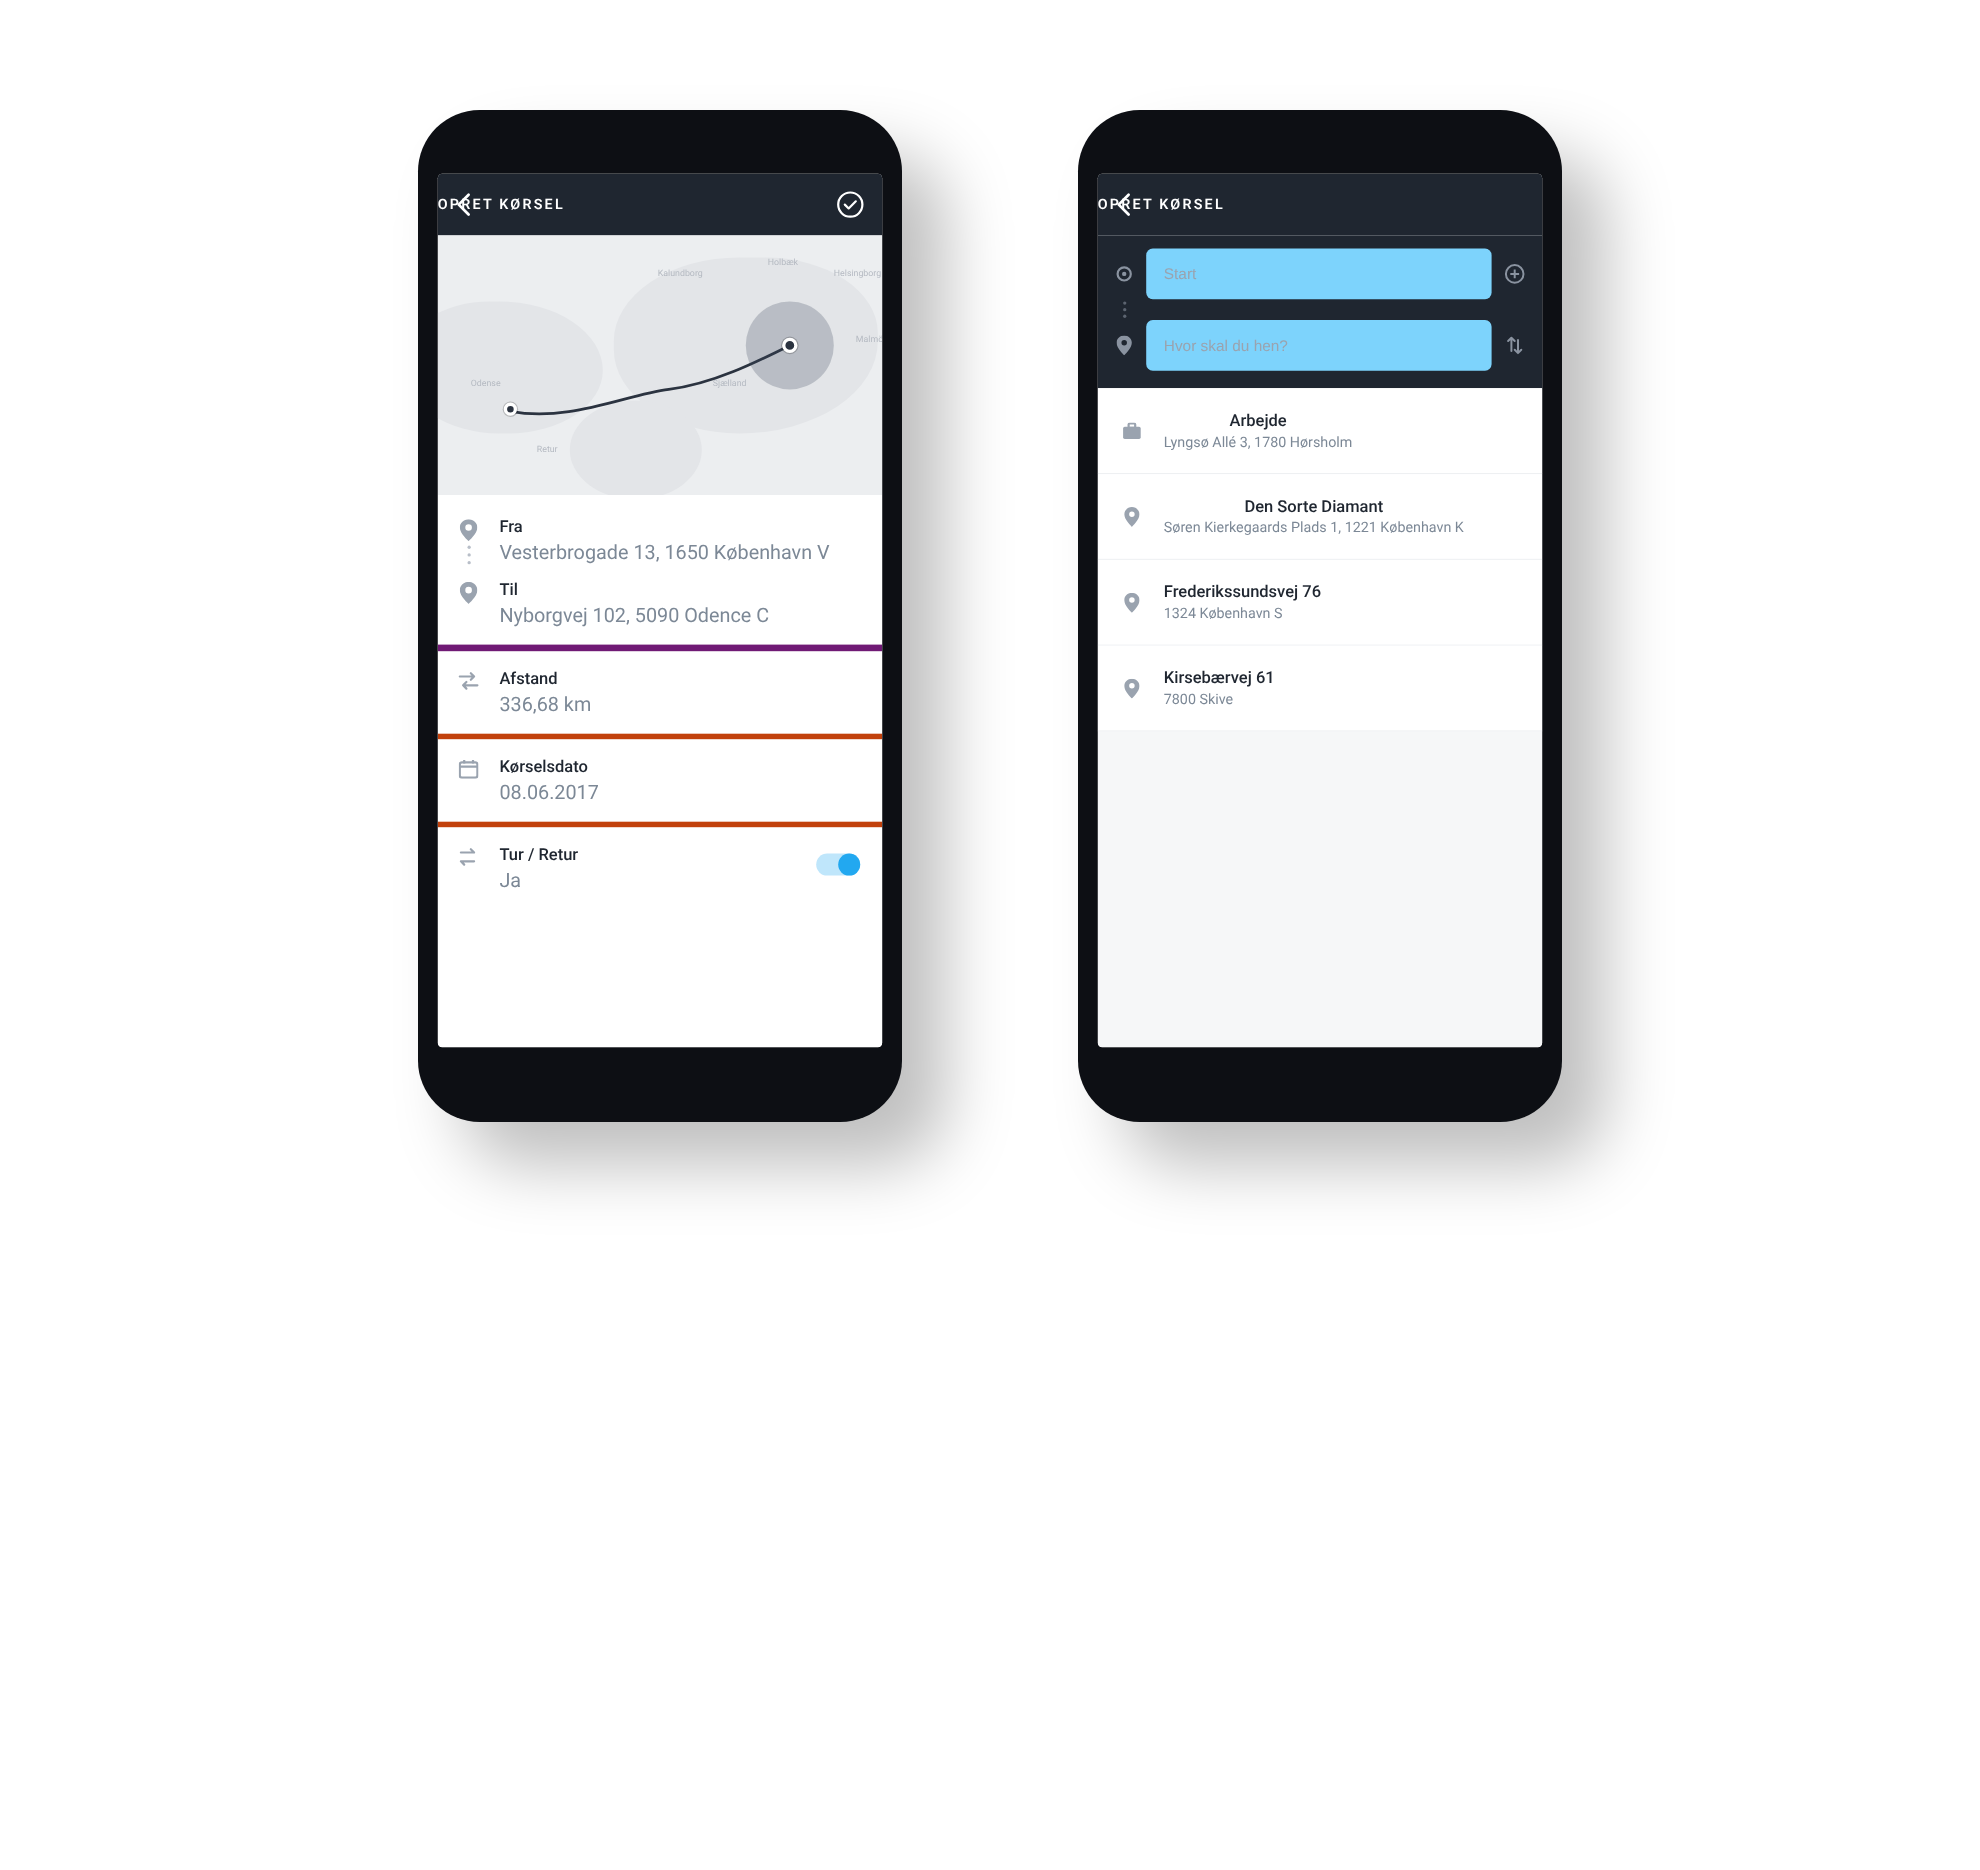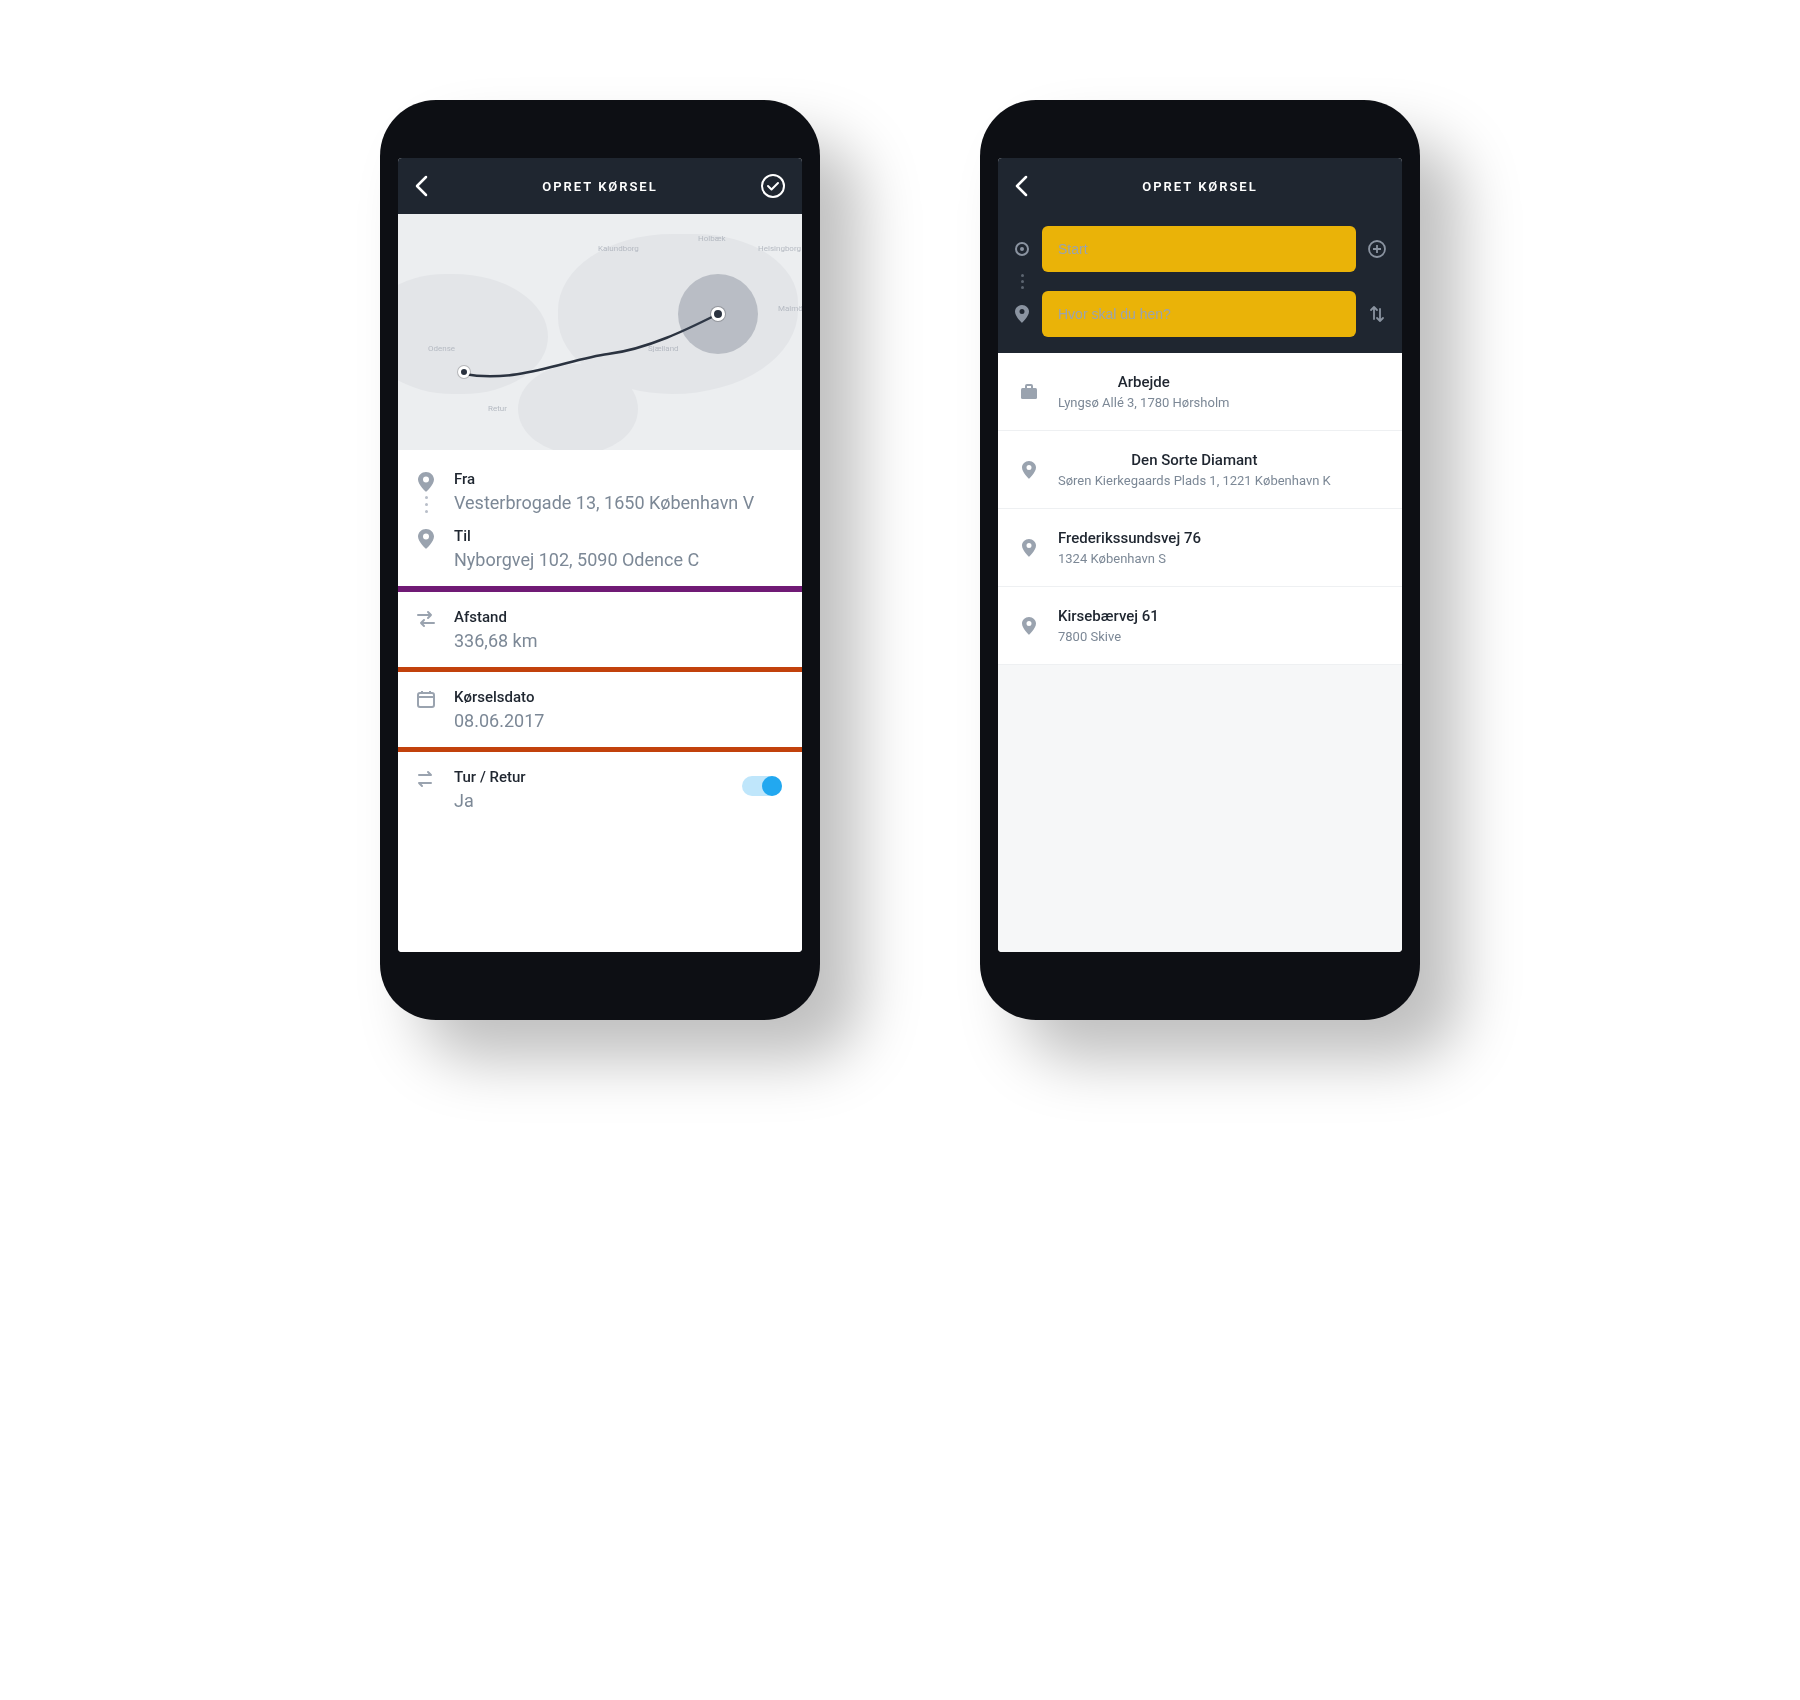--- a/index.html
+++ b/index.html
@@ -42,21 +42,20 @@
     height: 56px;
     display: flex;
     align-items: center;
     padding: 0 16px;
     position: relative;
     flex-shrink: 0;
   }
   .header-title {
     position: absolute;
     left: 0; right: 0;
-    text-align: center;
     font-size: 13px;
     letter-spacing: 2px;
     font-weight: 600;
   }
   .back-btn svg, .confirm-btn svg { display:block; }
   .confirm-btn { margin-left:auto; }
   
   .map {
     height: 236px;
     background: #eceef0;
@@ -167,21 +166,21 @@
   .sr-icon{
     width:20px; display:flex; justify-content:center; color:#8a93a0;
   }
   .sr-dots{
     width:20px; display:flex; flex-direction:column; align-items:center; gap:3px;
     margin:-2px 0;
   }
   .sr-dots span{width:3px;height:3px;background:#5c6470;border-radius:50%;}
   .input{
     flex:1;
-    background:#eab308;
+    background:#7dd3fc;
     border-radius:6px;
     height:46px;
     border:none;
     padding:0 16px;
     font-size:14px;
     color:#1f2630;
   }
   .input::placeholder{color:#9aa3af;}
   .sr-action{
     width:22px; display:flex; justify-content:center; color:#8a93a0;

